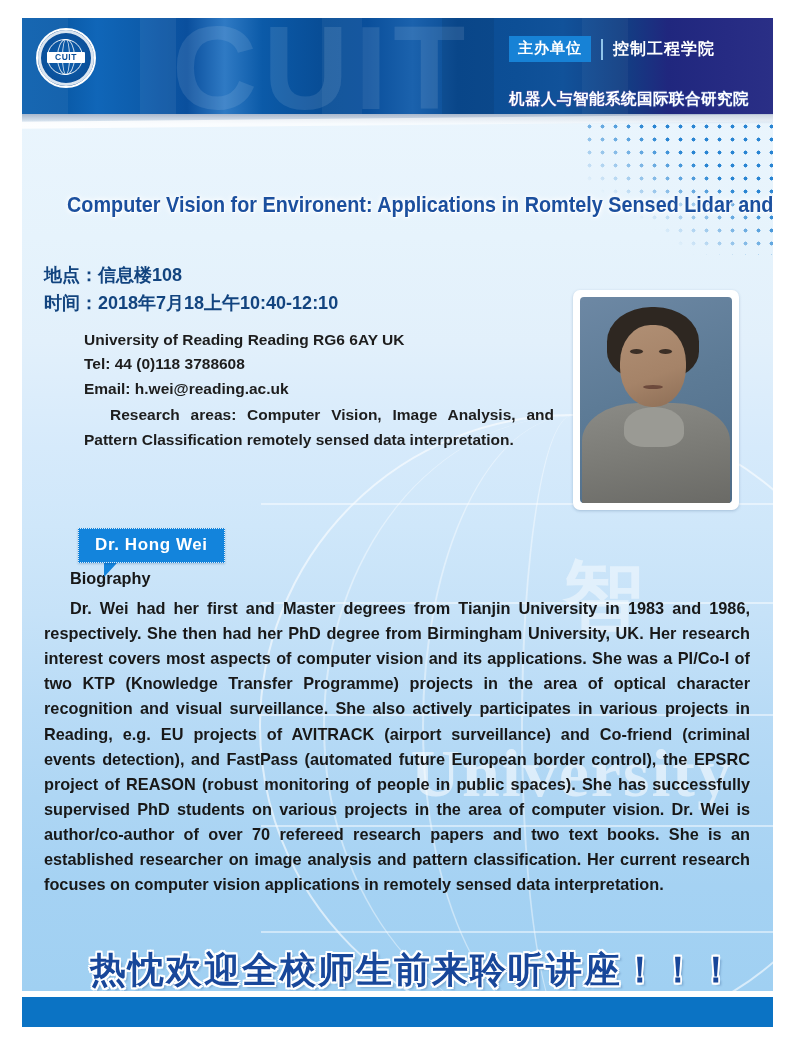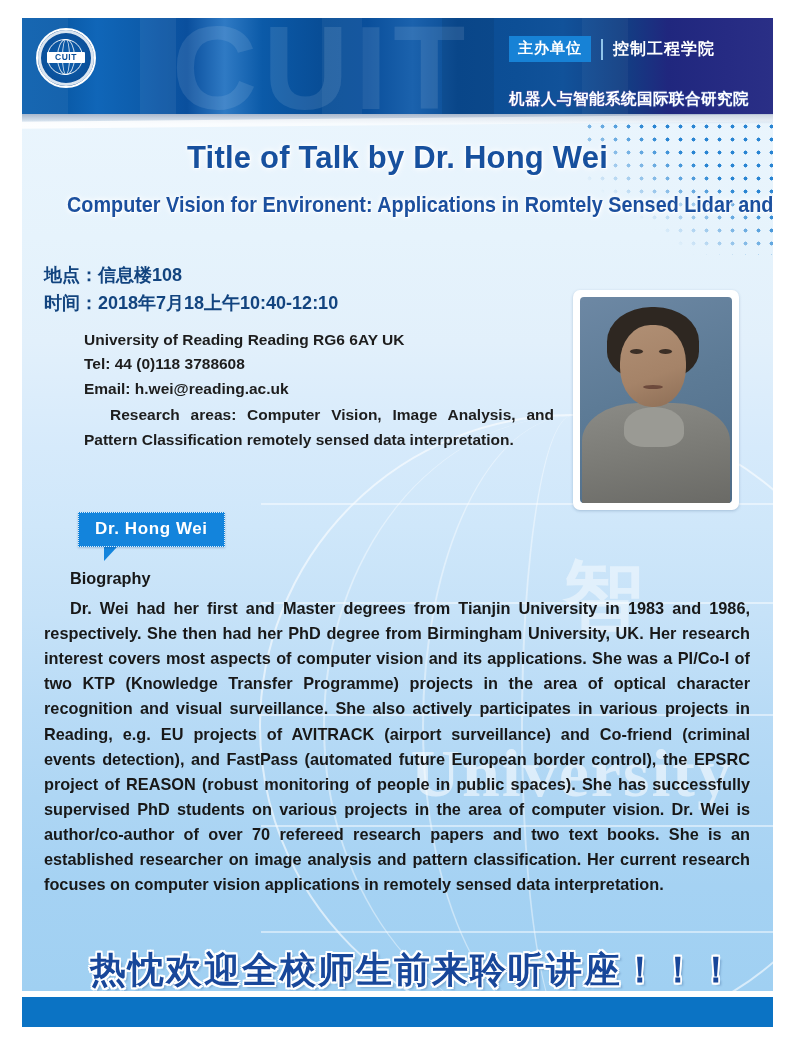--- a/index.html
+++ b/index.html
@@ -246,20 +246,21 @@
 
   
   .badge-wrap{position:absolute;left:56px;top:398px;z-index:8;}
   .badge{
     background:#1384dc;color:#ffffff;
     font-size:17px;font-weight:bold;letter-spacing:0.6px;
     padding:6px 16px 7px 16px;
     display:inline-block;
     border:1px dotted rgba(255,255,255,0.85);
     box-shadow:0 1px 2px rgba(20,60,110,0.25);
+    margin-top:16px;
   }
   .badge-tail{
     width:0;height:0;margin-left:26px;
     border-left:13px solid #1384dc;
     border-bottom:14px solid transparent;
   }
 
   
   .bio{
     position:absolute;left:22px;top:452px;width:706px;z-index:6;
@@ -332,21 +333,20 @@
       <div class="lat" style="top:83%;"></div>
       <div class="lon" style="left:10%;width:80%;"></div>
       <div class="lon" style="left:26%;width:48%;"></div>
       <div class="lon" style="left:42%;width:16%;"></div>
     </div>
     <div class="wm-text wm-cn">智</div>
     <div class="wm-text wm-en1">University</div>
 
     <div class="dots"></div>
 
-    <div class="title-main">Title of Talk by Dr. Hong Wei</div>
     <div class="title-sub">Computer Vision for Environent: Applications in Romtely Sensed Lidar and Imagery</div>
 
     <div class="info-block">
       <div class="info-line">
         <span>地点：</span><span class="val">信息楼108</span>
       </div>
       <div class="info-line">
         <span>时间：</span><span class="val">2018年7月18上午10:40-12:10</span>
       </div>
     </div>

